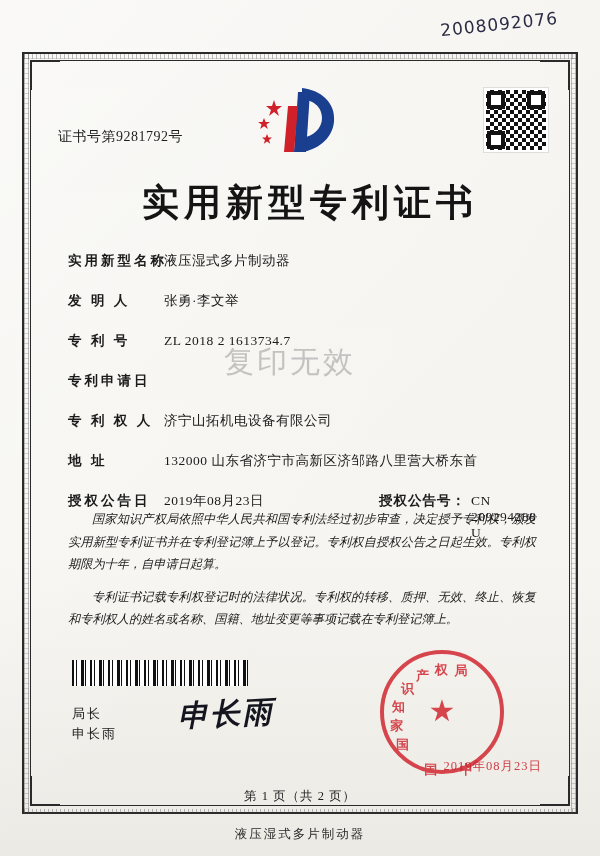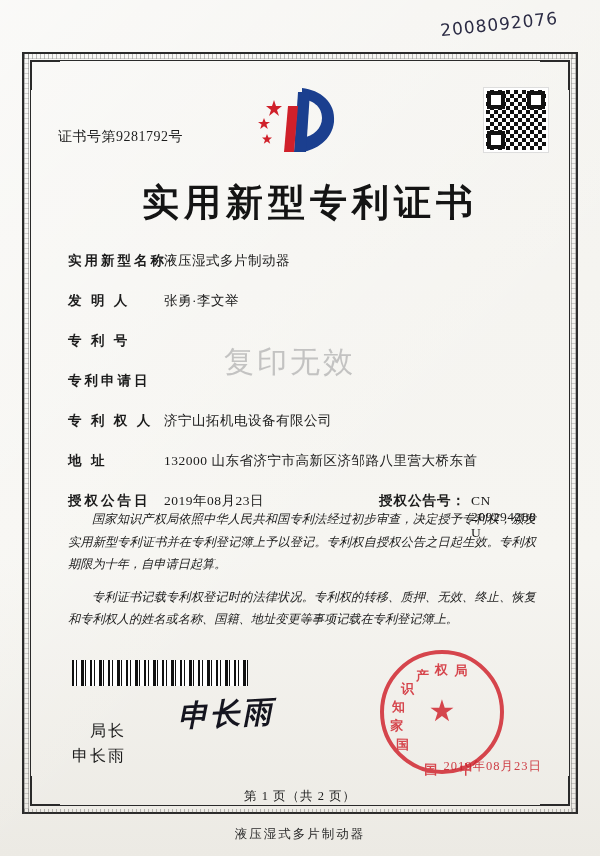--- a/index.html
+++ b/index.html
@@ -155,24 +155,23 @@
     position: absolute; left: 72px; top: 660px;
     width: 176px; height: 26px;
     background:
       repeating-linear-gradient(90deg,
         #111 0 2px, #fff 2px 4px, #111 4px 5px, #fff 5px 9px,
         #111 9px 12px, #fff 12px 13px, #111 13px 14px, #fff 14px 18px);
   }
 
   
   #director-label {
-    position: absolute; left: 72px; top: 719px;
-    font-size: 16px; line-height: 1.55; color: #1b1b1b;
+    position: absolute; left: 72px; top: 704px;
+    font-size: 13px; line-height: 1.55; color: #1b1b1b;
     letter-spacing: 2px;
-    text-align: right;
   }
   #director-sign {
     position: absolute; left: 178px; top: 694px;
     font-size: 30px; color: #15151f;
     font-family: "DejaVu Serif", serif;
     font-style: italic; font-weight: bold;
     transform: rotate(-3deg);
     letter-spacing: 2px;
   }
 
@@ -261,20 +260,21 @@
     <div class="row">
       <span class="label">实用新型名称</span>
       <span class="value">液压湿式多片制动器</span>
     </div>
     <div class="row">
       <span class="label">发 明 人</span>
       <span class="value">张勇·李文举</span>
     </div>
     <div class="row">
       <span class="label">专 利 号</span>
+      <span class="value">ZL 2018 2 1613734.7</span>
     </div>
     <div class="row">
       <span class="label">专利申请日</span>
     </div>
     <div class="row">
       <span class="label">专 利 权 人</span>
       <span class="value">济宁山拓机电设备有限公司</span>
     </div>
     <div class="row">
       <span class="label">地 址</span>

